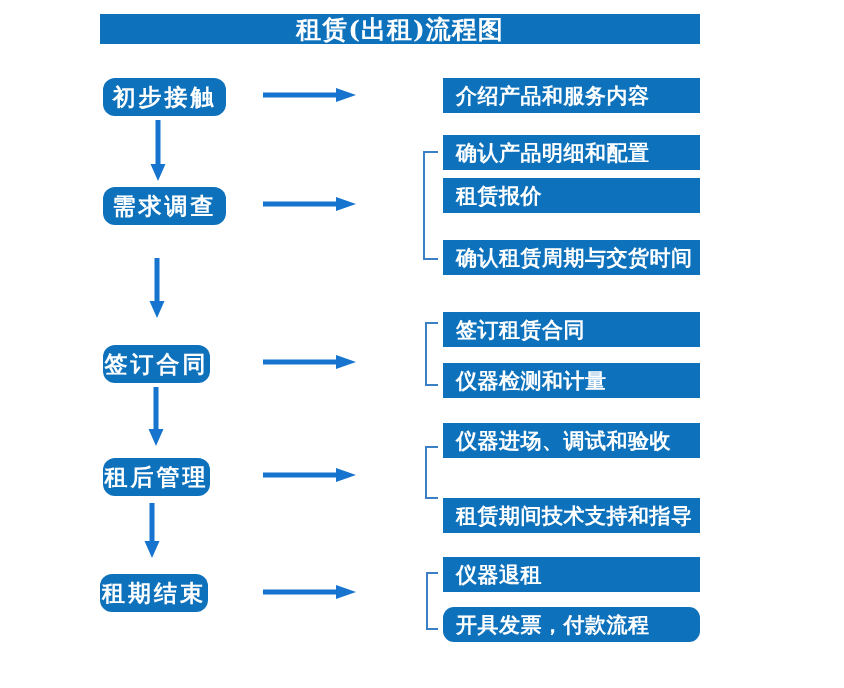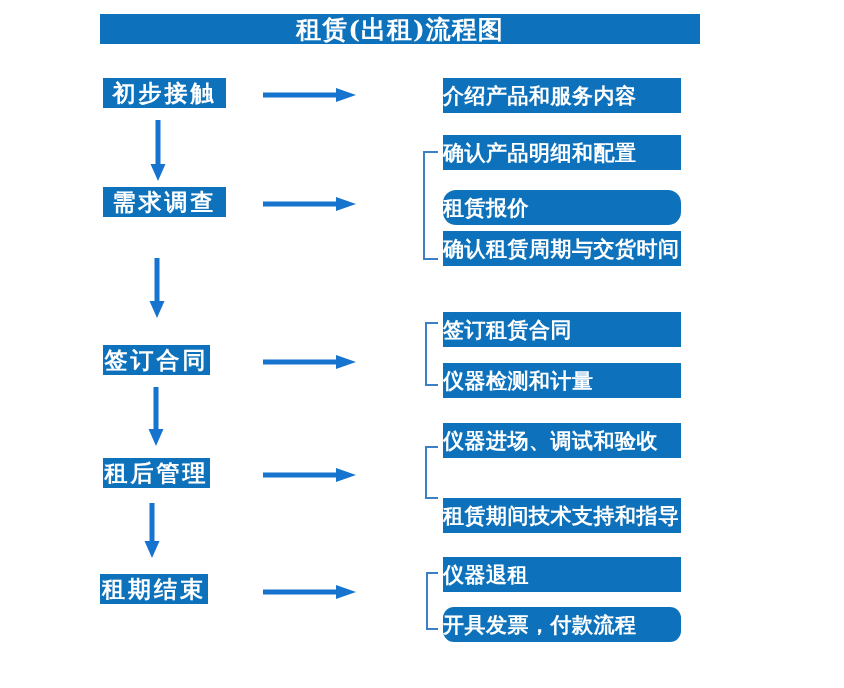--- a/index.html
+++ b/index.html
@@ -8,48 +8,48 @@
     font-family:"DejaVu Serif","Liberation Serif",serif;font-weight:bold;
   }
   .titlebar{
     position:absolute;left:100px;top:14px;width:600px;height:30px;
     background:#0d71bb;color:#ffffff;display:flex;align-items:center;justify-content:center;
     font-size:25px;letter-spacing:1px;
   }
   .lbox{
     position:absolute;background:#0d71bb;color:#ffffff;
     display:flex;align-items:center;justify-content:center;
-    font-size:23px;letter-spacing:3px;height:30px;
+    font-size:23px;letter-spacing:3px;height:38px;border-radius:12px;
   }
   .rbox{
-    position:absolute;left:443px;width:238px;height:35px;box-sizing:border-box;
+    position:absolute;left:443px;width:257px;height:35px;box-sizing:border-box;
     background:#0d71bb;color:#ffffff;display:flex;align-items:center;
-    font-size:21px;letter-spacing:0.5px;white-space:nowrap;
+    padding-left:13px;font-size:21px;letter-spacing:0.5px;white-space:nowrap;
   }
   svg.overlay{position:absolute;left:0;top:0;width:844px;height:688px;pointer-events:none;}
   .arrow{fill:#1673ce;}
   .bracket{fill:none;stroke:#3b7fc4;stroke-width:2px;}
 </style>
 </head>
 <body>
 
 <div class="canvas">
 
   <div class="titlebar">租赁(出租)流程图</div>
 
   <div class="lbox" style="left:103px;top:78px;width:123px;">初步接触</div>
   <div class="lbox" style="left:103px;top:187px;width:123px;">需求调查</div>
   <div class="lbox" style="left:103px;top:458px;width:107px;">租后管理</div>
   <div class="lbox" style="left:103px;top:345px;width:107px;">签订合同</div>
   <div class="lbox" style="left:100px;top:574px;width:108px;">租期结束</div>
 
   <div class="rbox" style="top:78px;">介绍产品和服务内容</div>
   <div class="rbox" style="top:135px;">确认产品明细和配置</div>
-  <div class="rbox" style="top:190px;border-radius:13px;">租赁报价</div>
-  <div class="rbox" style="top:231px;text-align:right;">确认租赁周期与交货时间</div>
+  <div class="rbox" style="top:178px;">租赁报价</div>
+  <div class="rbox" style="top:240px;text-align:right;">确认租赁周期与交货时间</div>
   <div class="rbox" style="top:363px;">仪器检测和计量</div>
   <div class="rbox" style="top:312px;">签订租赁合同</div>
   <div class="rbox" style="top:423px;">仪器进场、调试和验收</div>
   <div class="rbox" style="top:498px;">租赁期间技术支持和指导</div>
   <div class="rbox" style="top:557px;">仪器退租</div>
   <div class="rbox" style="top:607px;border-radius:11px;">开具发票，付款流程</div>
 
   <svg class="overlay" viewBox="0 0 844 688" xmlns="http://www.w3.org/2000/svg">
 
     <path class="arrow" d="M263,92.5 H336 V88  L356,95  L336,102 V97.5  H263 Z"></path>

